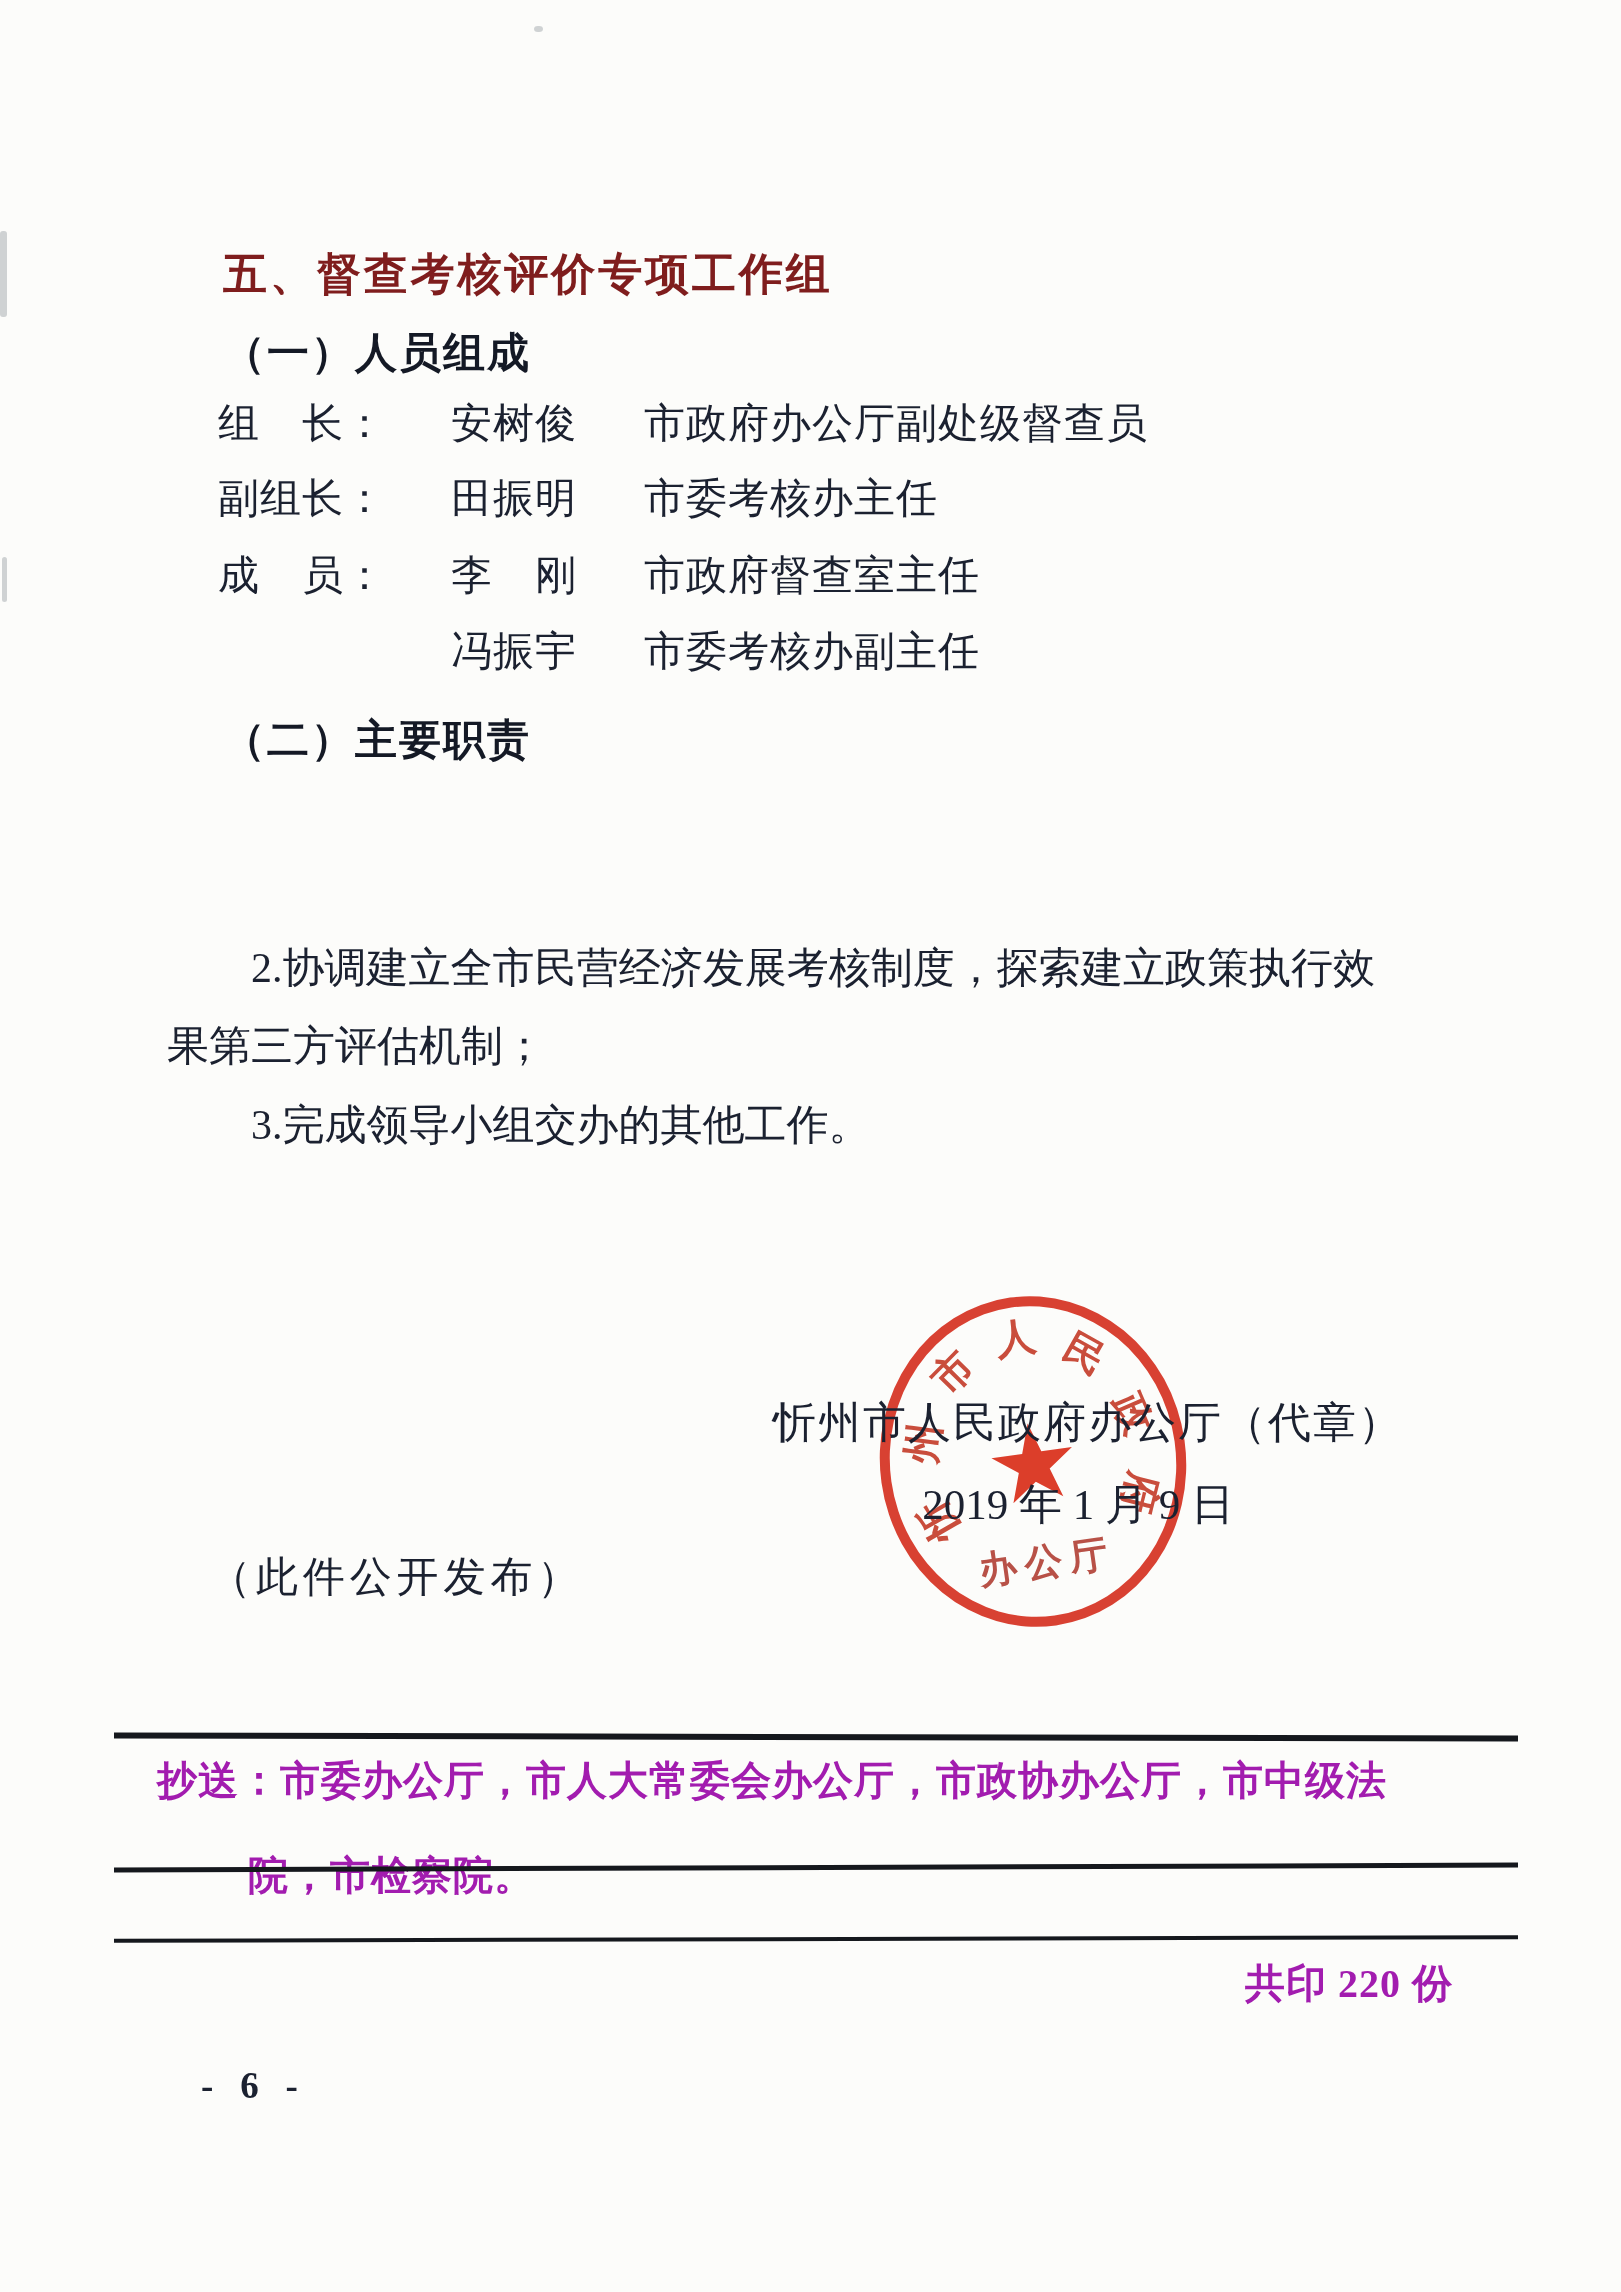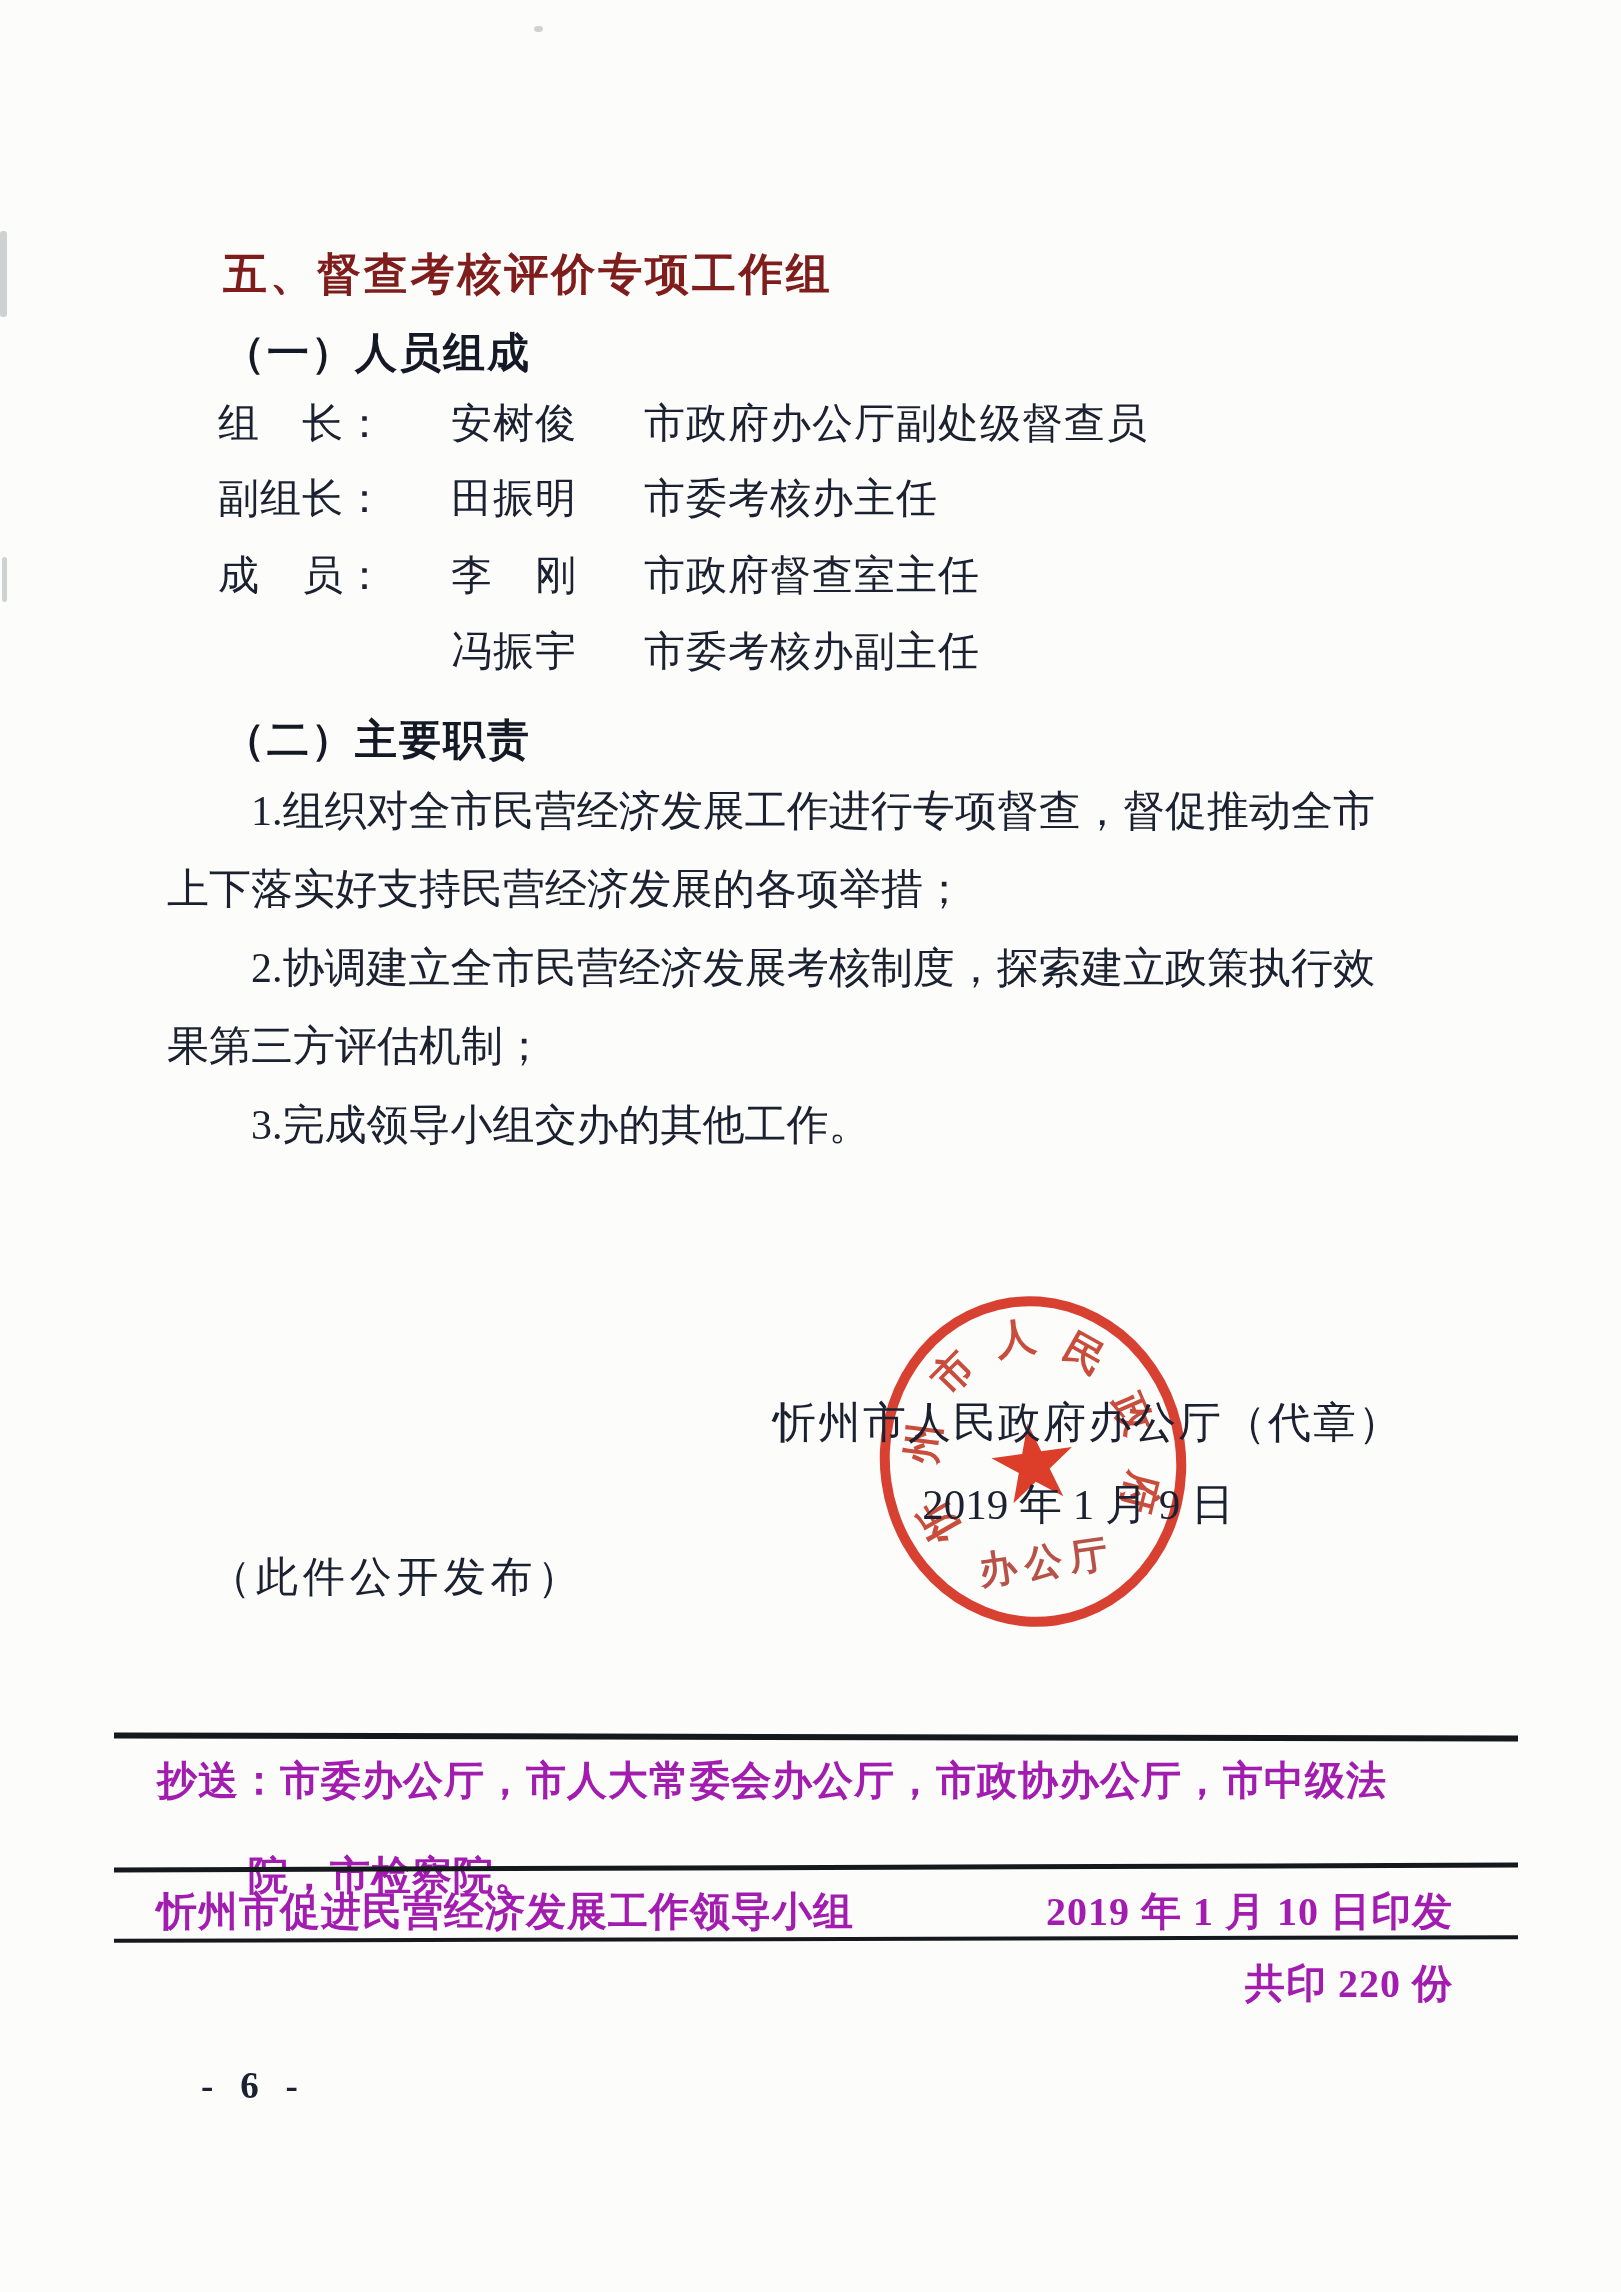--- a/index.html
+++ b/index.html
@@ -137,21 +137,20 @@
     </div>
     <div class="roster-row" style="top:228px">
       <span class="roster-label"></span>
       <span class="roster-name">冯振宇</span>
       <span class="roster-title">市委考核办副主任</span>
     </div>
   </div>
 
   <div class="abs sub-title" id="sub2-title">（二）主要职责</div>
 
-  <div class="abs duty" id="duty-0">1.组织对全市民营经济发展工作进行专项督查，督促推动全市上下落实好支持民营经济发展的各项举措；</div>
   <div class="abs duty" id="duty-1">2.协调建立全市民营经济发展考核制度，探索建立政策执行效果第三方评估机制；</div>
   <div class="abs duty" id="duty-2">3.完成领导小组交办的其他工作。</div>
 
   <div class="abs seal">
     <div class="seal-ring" style="border-color: rgb(217, 51, 35);"></div>
     <div class="seal-arc">
         <span style="left: 51px; top: 211px; color: rgb(200, 64, 46); transform: translate(-50%, -50%) rotate(-112deg);">忻</span>
         <span style="left: 47px; top: 132px; color: rgb(200, 64, 46); transform: translate(-50%, -50%) rotate(-74.6667deg);">州</span>
         <span style="left: 86px; top: 66px; color: rgb(200, 64, 46); transform: translate(-50%, -50%) rotate(-37.3333deg);">市</span>
         <span style="left: 153px; top: 41px; color: rgb(200, 64, 46); transform: translate(-50%, -50%) rotate(0deg);">人</span>
@@ -170,24 +169,20 @@
 
   <div class="abs rule" id="rule-1"></div>
 
   <div class="abs footer-text copy-block">
     <div class="copy-line1"><span>抄送：</span><span>市委办公厅，市人大常委会办公厅，市政协办公厅，市中级法</span></div>
     <div class="copy-line2">院，市检察院。</div>
   </div>
 
   <div class="abs rule" id="rule-2"></div>
 
-  <div class="abs footer-text issuer-row">
-    <span>忻州市促进民营经济发展工作领导小组</span>
-    <span>2019 年 1 月 10 日印发</span>
-  </div>
 
   <div class="abs rule" id="rule-3"></div>
 
   <div class="abs footer-text copies">共印 220 份</div>
 
   <div class="abs page-number">- 6 -</div>
 
   <div class="abs artifact" id="artifact-1"></div>
   <div class="abs artifact" id="artifact-2"></div>
   <div class="abs artifact" id="artifact-3"></div>

